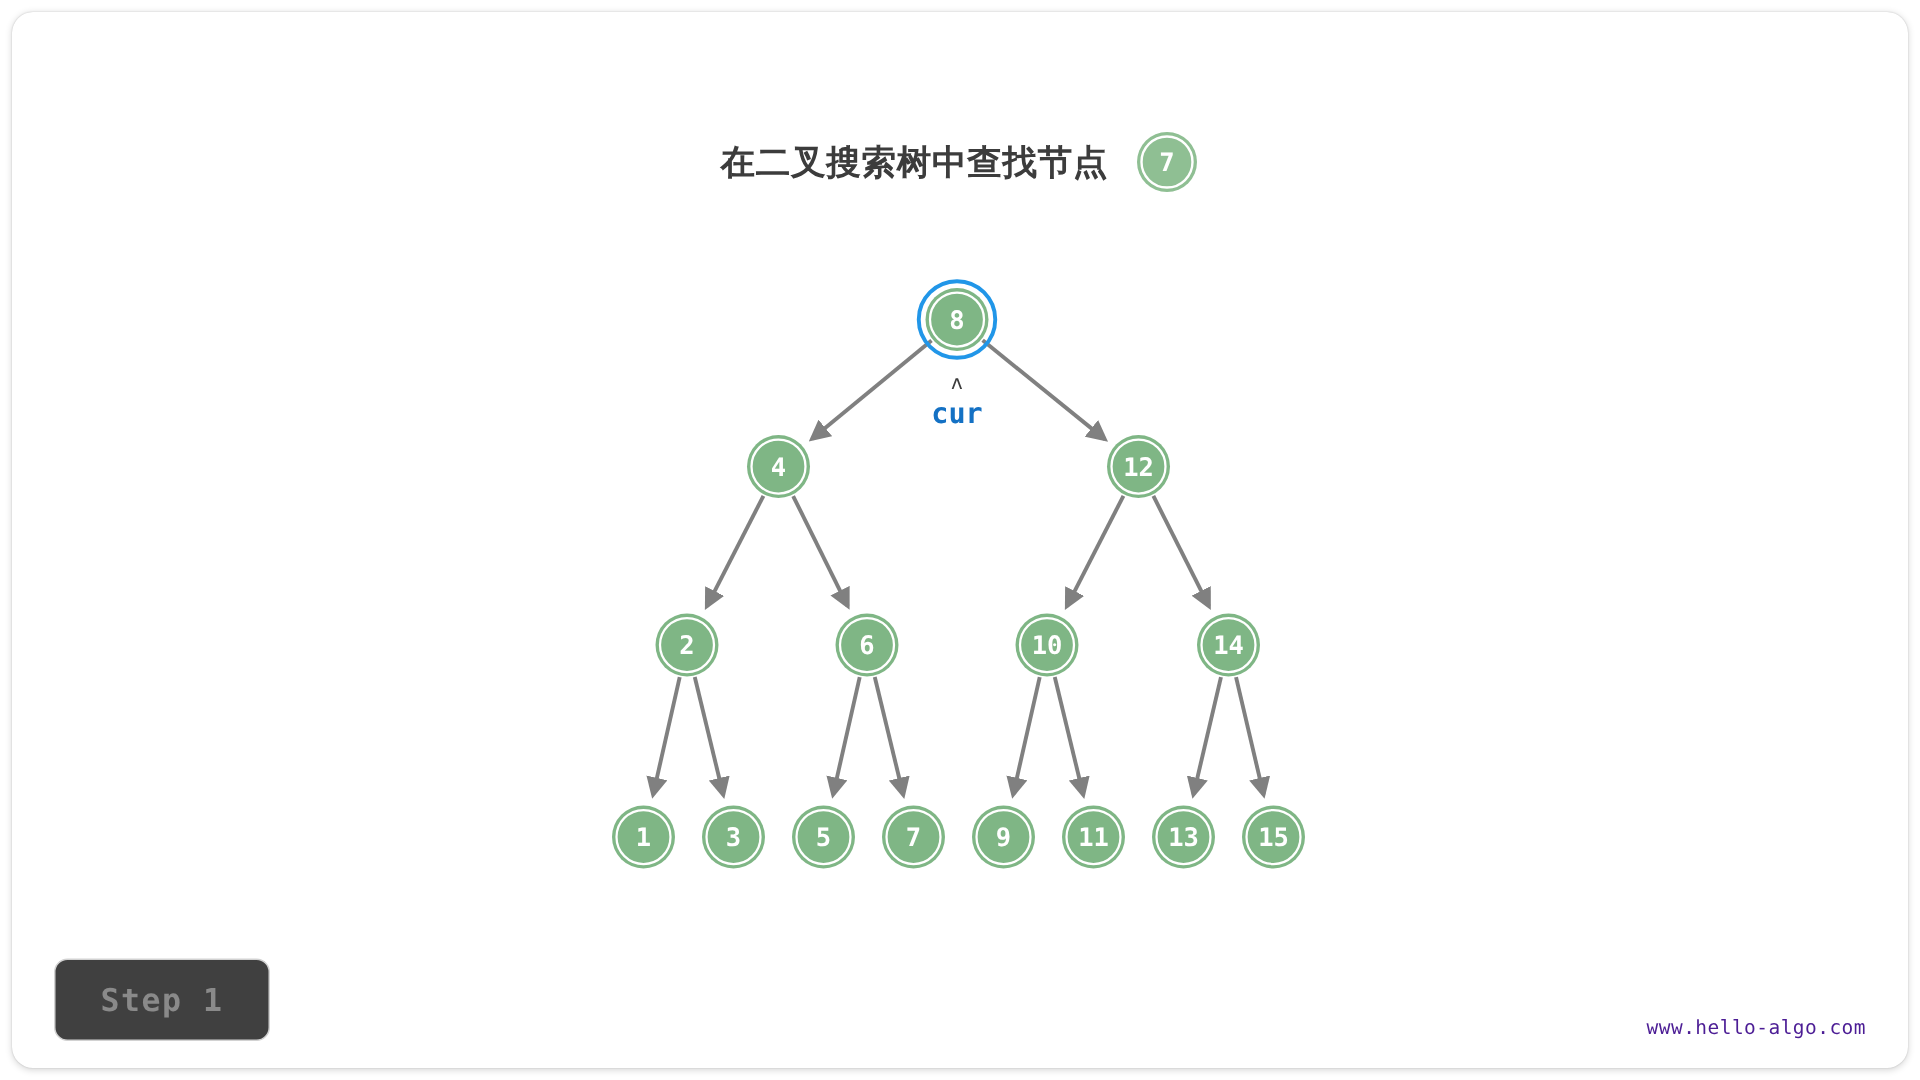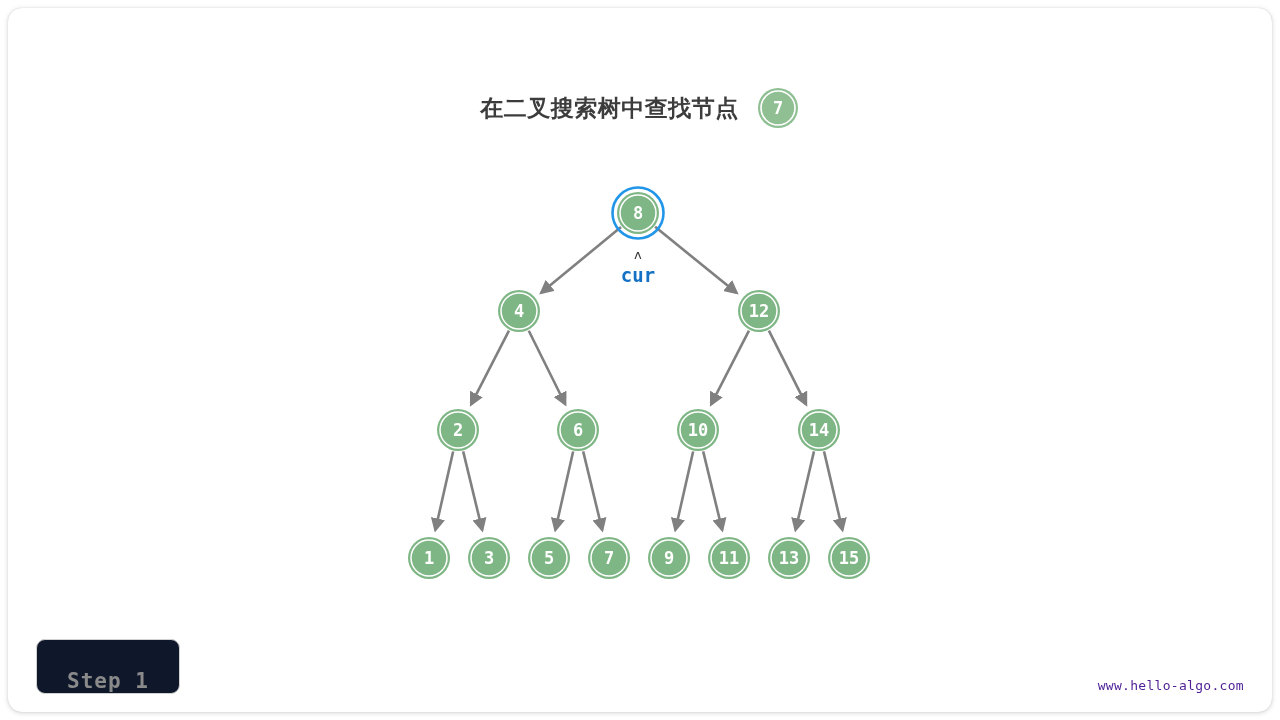--- a/index.html
+++ b/index.html
@@ -77,23 +77,23 @@
     fill: #3c3c3c;
   }
   .step-box {
     position: absolute;
     left: 36px;
     top: 639px;
     width: 144px;
     height: 55px;
     border: 1px solid #d2d2d2;
     border-radius: 9px;
-    background: #0f172a;
+    background: #404040;
     display: flex;
-    align-items: flex-end;
+    align-items: center;
     justify-content: center;
     box-sizing: border-box;
   }
   .step-text {
     font-family: "DejaVu Sans Mono", "Liberation Mono", monospace;
     font-size: 21px;
     font-weight: bold;
     color: #8a8a8a;
     letter-spacing: 1px;
   }

